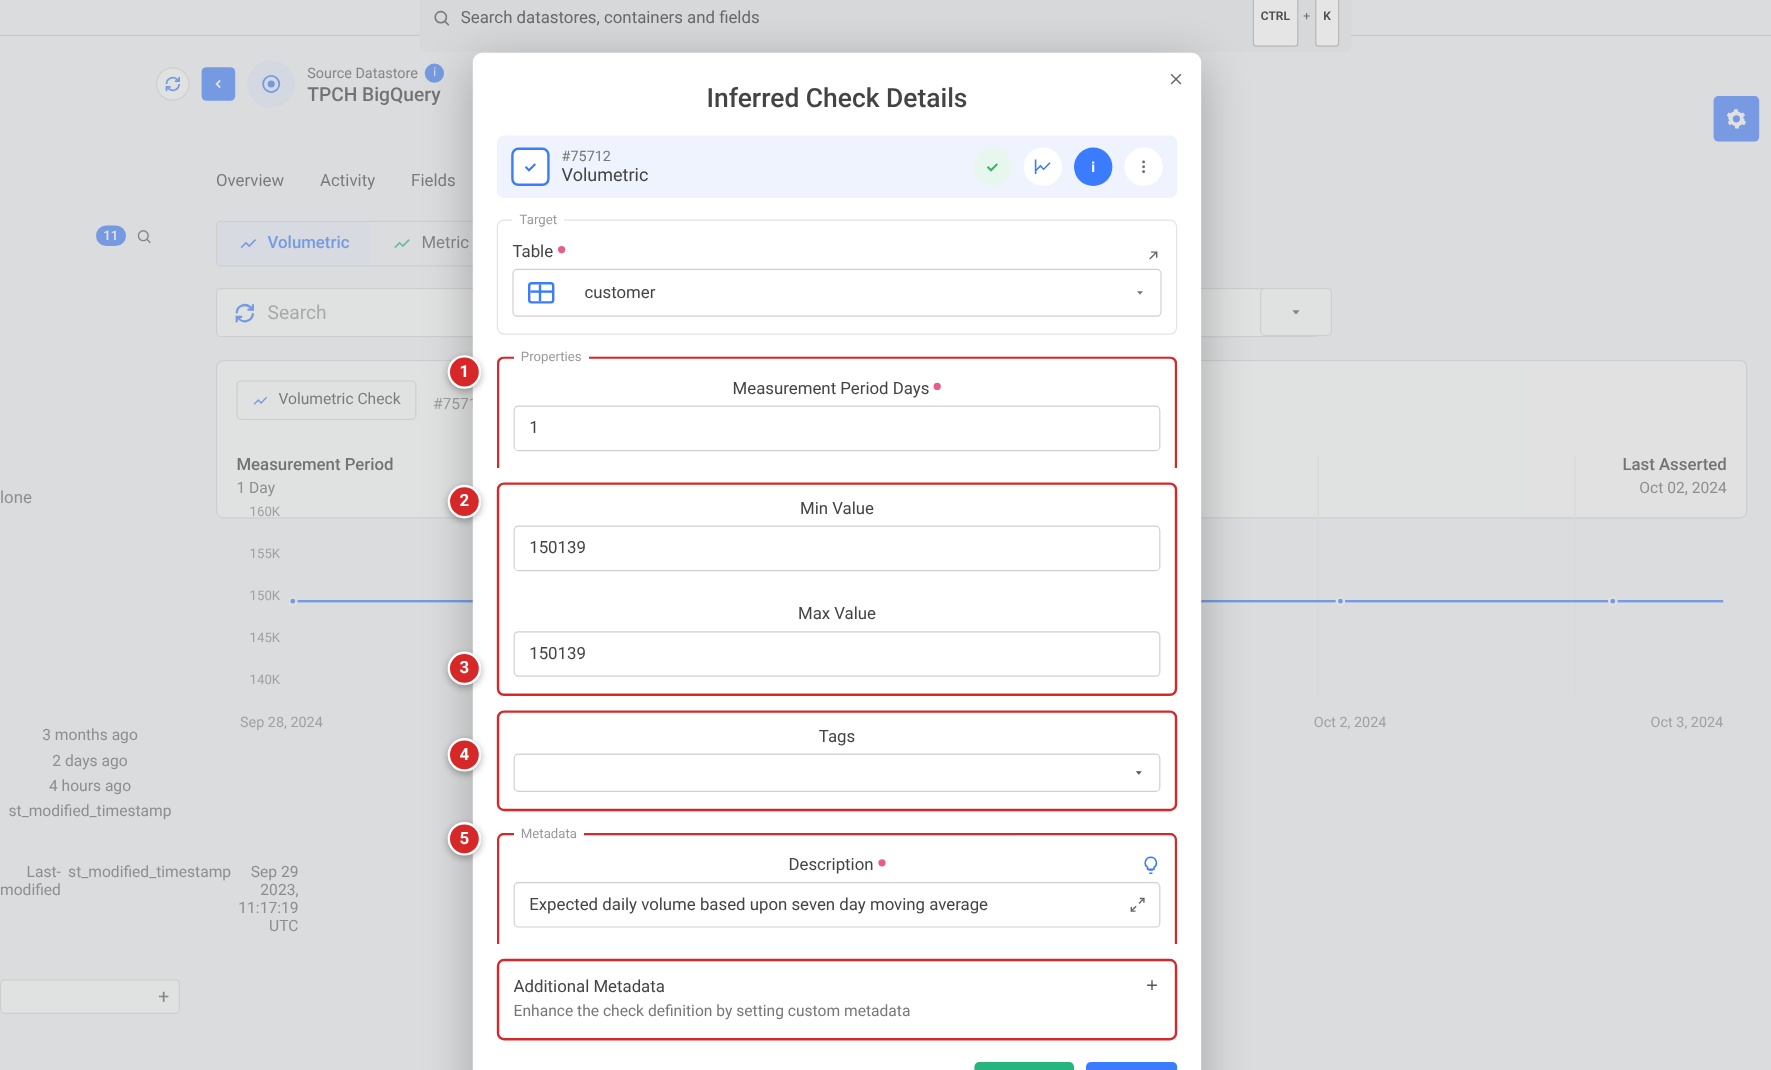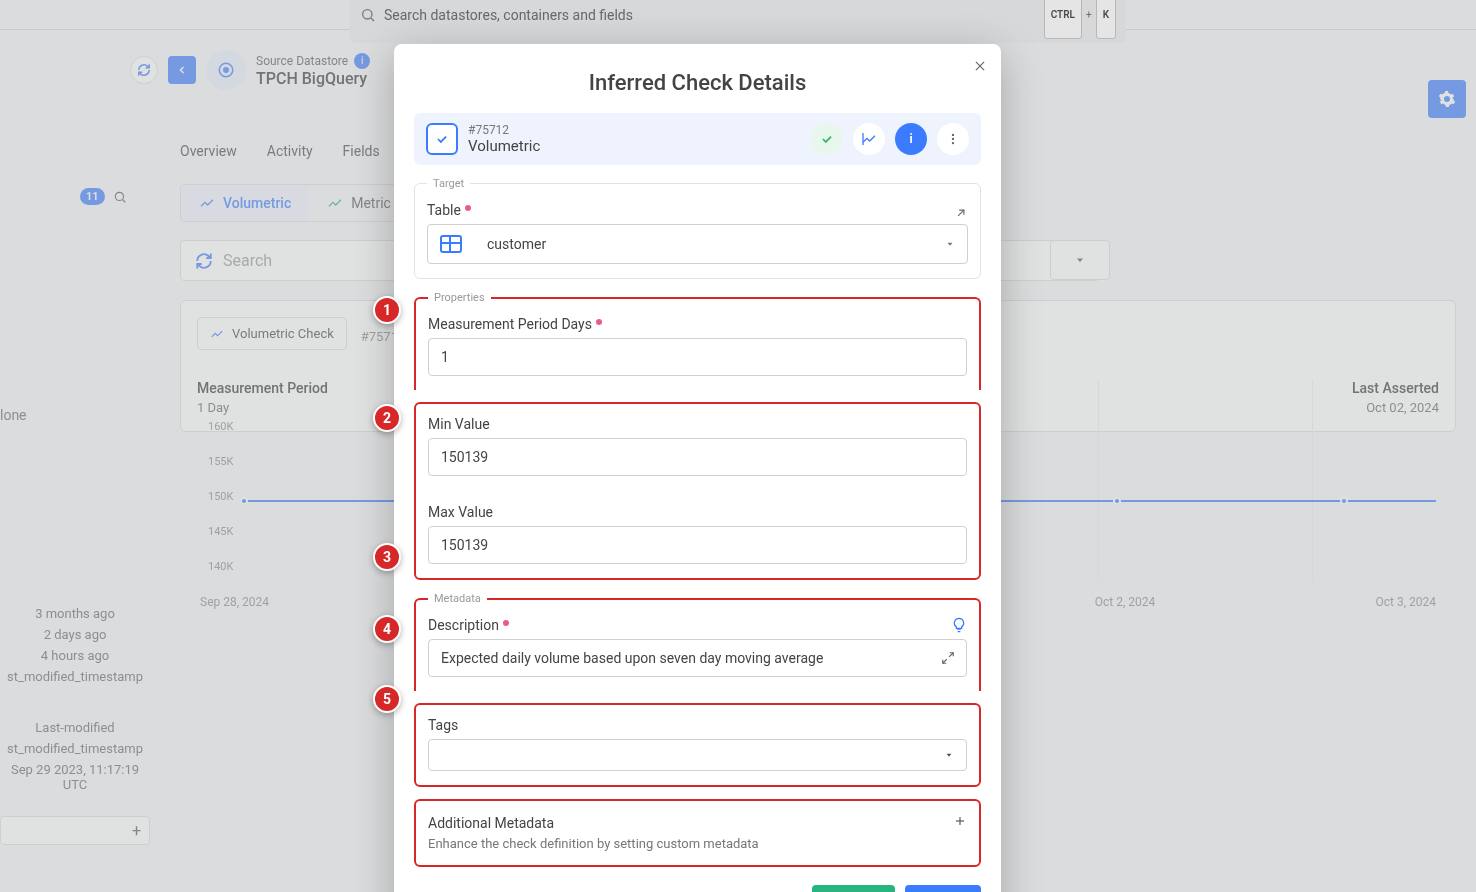--- a/index.html
+++ b/index.html
@@ -49,21 +49,21 @@
     .chart-line { position: absolute; left: 240px; right: 40px; top: 460px; height: 2px; background: #3b7cff; }
     .chart-dot { position: absolute; width: 8px; height: 8px; border-radius: 50%; background: #3b7cff; border: 2px solid #fff; top: -3px; }
     .chart-gridline { position: absolute; top: 340px; height: 200px; width: 1px; background: #eee; }
     .x-labels { position: absolute; top: 555px; left: 200px; right: 40px; display: flex; justify-content: space-between; font-size: 12px; color: #888; }
 
     .left-badges { position: absolute; top: 148px; left: 80px; display: flex; align-items: center; gap: 8px; }
     .count-pill { background: #3b7cff; color: #fff; border-radius: 10px; font-size: 11px; padding: 2px 6px; font-weight: 600; }
 
     .left-lone { position: absolute; top: 367px; left: 0; font-size: 14px; color: #666; }
     .left-times { position: absolute; top: 566px; left: 0; text-align: center; width: 150px; font-size: 13px; color: #666; display: flex; flex-direction: column; gap: 6px; }
-    .left-mod { position: absolute; top: 680px; left: 0; width: 150px; text-align: center; font-size: 13px; color: #666; display: flex; flex-direction: column; gap: 6px; }
+    .left-mod { position: absolute; top: 680px; left: 0; width: 150px; text-align: right; font-size: 13px; color: #666; display: flex; flex-direction: row; gap: 6px; }
     .left-plus { position: absolute; top: 776px; left: 0; width: 150px; border: 1px solid #ddd; border-radius: 4px; padding: 4px 8px; display: flex; justify-content: flex-end; color: #555; background: #fff; }
 
     
     .modal-backdrop { position: absolute; inset: 0; background: rgba(0,0,0,0.1); }
     .modal { position: absolute; top: 44px; left: 394px; width: 607px; background: #fff; border-radius: 8px; box-shadow: 0 10px 40px rgba(0,0,0,0.25); padding: 20px 20px 20px 20px; }
     .modal-close { position: absolute; top: 14px; right: 14px; color: #666; cursor: pointer; }
     .modal-title { text-align: center; font-size: 22px; color: #444; font-weight: 500; margin: 6px 0 18px; }
 
     .check-header { background: #eef3fd; border-radius: 6px; padding: 10px 12px; display: flex; align-items: center; gap: 10px; }
     .check-icon { width: 32px; height: 32px; background: #fff; border: 2px solid #3b7cff; border-radius: 6px; display: flex; align-items: center; justify-content: center; color: #3b7cff; }
@@ -73,21 +73,21 @@
     .hdr-btn { width: 32px; height: 32px; border-radius: 50%; display: flex; align-items: center; justify-content: center; }
     .hdr-pass { background: #e8f7ed; color: #3eb46a; }
     .hdr-chart { background: #fff; color: #3b7cff; }
     .hdr-info { background: #3b7cff; color: #fff; font-size: 12px; font-weight: 700; }
     .hdr-more { background: #fff; color: #666; }
 
     fieldset { border: 1px solid #e3e3e3; border-radius: 6px; margin-top: 12px; padding: 12px 12px 14px; }
     legend { font-size: 11px; color: #999; padding: 0 6px; }
     fieldset.highlight { border: 2px solid #d62828; }
 
-    .field-label { font-size: 14px; color: #444; margin-bottom: 6px; display: flex; align-items: center; gap: 4px; }
+    .field-label { font-size: 14px; color: #444; margin-bottom: 6px; display: flex; align-items: center; gap: 4px; justify-content: center; }
     .req-dot { width: 6px; height: 6px; background: #e85c8a; border-radius: 50%; display: inline-block; position: relative; top: -2px; }
     .field-input, .field-select { width: 100%; border: 1px solid #d0d0d0; border-radius: 4px; padding: 10px 12px; font-size: 14px; color: #444; outline: none; }
     .field-select { display: flex; align-items: center; justify-content: space-between; cursor: pointer; }
     .select-left { display: flex; align-items: center; gap: 25px; }
     .table-icon { width: 22px; height: 18px; border: 2px solid #3b7cff; border-radius: 3px; position: relative; }
     .table-icon::before { content: ''; position: absolute; top: 5px; left: 0; right: 0; height: 2px; background: #3b7cff; }
     .table-icon::after { content: ''; position: absolute; top: 0; bottom: 0; left: 7px; width: 2px; background: #3b7cff; }
 
     .target-header { display: flex; justify-content: space-between; align-items: center; }
     .link-out { color: #666; }
@@ -348,20 +348,32 @@
     <div class="field-label">
         <span>Min Value</span>
       </div>
     <input class="field-input" value="150139" style="">
     <div class="field-label" style="margin-top:28px">
         <span>Max Value</span>
       </div>
     <input class="field-input" value="150139" style="">
   </fieldset>
 
+  <fieldset class="highlight">
+    <div class="field-label">
+        <span>Tags</span>
+      </div>
+    <div class="field-select">
+      <span></span>
+      <svg width="10" height="10" viewBox="0 0 24 24" fill="#555">
+          <polygon points="6 9 18 9 12 16"></polygon>
+        </svg>
+    </div>
+  </fieldset>
+
   <fieldset class="highlight" style="border-bottom:none;border-bottom-left-radius:0;border-bottom-right-radius:0;">
     <legend>Metadata</legend>
     <div class="desc-row">
       <div class="field-label">
           <span>Description</span>
           <span class="req-dot"></span>
         </div>
       <svg class="bulb-icon" width="16" height="16" viewBox="0 0 24 24" fill="none" stroke="currentColor" stroke-width="2">
           <path d="M9 18h6M10 22h4M12 2a7 7 0 00-4 12.7V17h8v-2.3A7 7 0 0012 2z"></path>
         </svg>
@@ -371,32 +383,20 @@
       <svg class="expand-icon" width="14" height="14" viewBox="0 0 24 24" fill="none" stroke="currentColor" stroke-width="2">
           <polyline points="15 3 21 3 21 9"></polyline>
           <polyline points="9 21 3 21 3 15"></polyline>
           <line x1="21" y1="3" x2="14" y2="10"></line>
           <line x1="3" y1="21" x2="10" y2="14"></line>
         </svg>
     </div>
   </fieldset>
 
   <fieldset class="highlight">
-    <div class="field-label">
-        <span>Tags</span>
-      </div>
-    <div class="field-select">
-      <span></span>
-      <svg width="10" height="10" viewBox="0 0 24 24" fill="#555">
-          <polygon points="6 9 18 9 12 16"></polygon>
-        </svg>
-    </div>
-  </fieldset>
-
-  <fieldset class="highlight">
     <div class="addmeta-row">
       <span class="field-label" style="margin:0">Additional Metadata</span>
       <span style="color:#555;cursor:pointer">
         <svg width="14" height="14" viewBox="0 0 24 24" fill="none" stroke="currentColor" stroke-width="2">
             <line x1="12" y1="5" x2="12" y2="19"></line>
             <line x1="5" y1="12" x2="19" y2="12"></line>
           </svg>
       </span>
     </div>
     <div class="addmeta-sub">Enhance the check definition by setting custom metadata</div>

